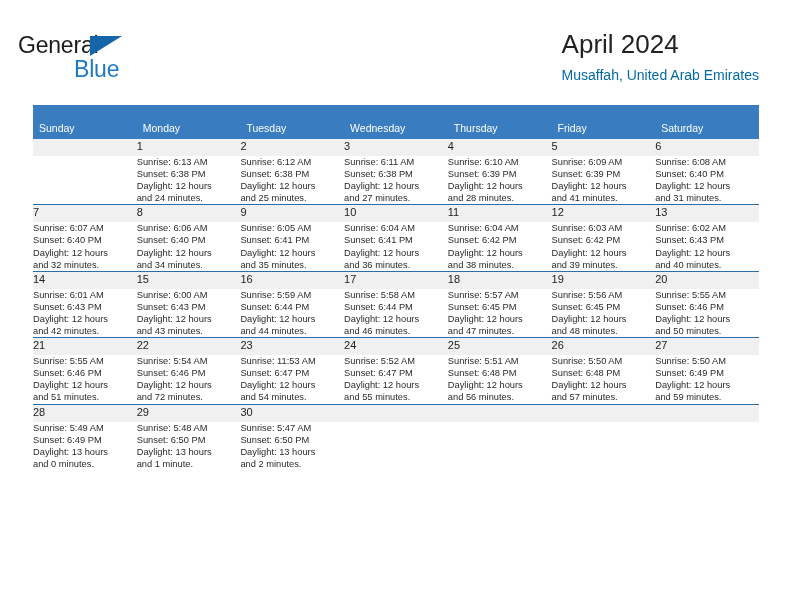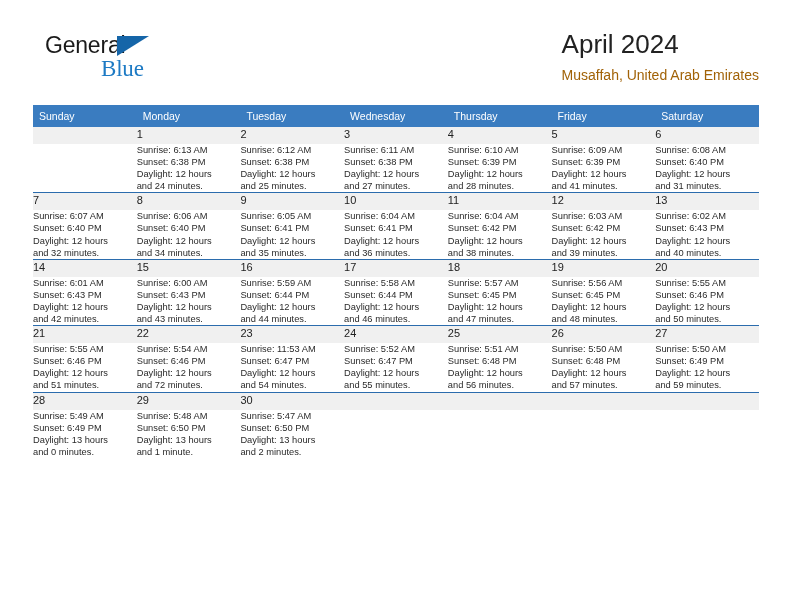--- a/index.html
+++ b/index.html
@@ -17,21 +17,21 @@
   .page {
     position: relative;
     width: 792px;
     height: 612px;
     box-sizing: border-box;
   }
 
   
   .header {
     position: absolute;
-    left: 45px;
+    left: 18px;
     top: 28px;
     right: 33px;
     height: 62px;
   }
   .logo {
     position: absolute;
     left: 0;
     top: 4px;
     width: 170px;
     height: 56px;
@@ -54,58 +54,58 @@
     border-left: 32px solid #1565a8;
     border-bottom: 20px solid transparent;
   }
   .logo-blue {
     position: absolute;
     left: 56px;
     top: 24px;
     font-size: 23px;
     letter-spacing: -0.2px;
     color: #1d7ac4;
-    font-family: Liberation Serif, serif;
+    font-family: Liberation Sans, sans-serif;
   }
   .title-block {
     position: absolute;
     right: 0;
     top: 0;
     text-align: left;
   }
   .cal-title {
     font-size: 26px;
     color: #222222;
     line-height: 32px;
     white-space: nowrap;
   }
   .cal-subtitle {
     font-size: 14px;
-    color: #a16207;
+    color: #0369a1;
     line-height: 22px;
     margin-top: 4px;
     white-space: nowrap;
   }
 
   
   .calendar {
     position: absolute;
     left: 33px;
     top: 105px;
     width: 726px;
     border-collapse: collapse;
     table-layout: fixed;
   }
   .calendar th {
     background: #3a7cc0;
     color: #ffffff;
     font-size: 10.5px;
     font-weight: normal;
     text-align: left;
-    padding: 5px 0 5px 6px;
+    padding: 17px 0 5px 6px;
     height: 19px;
     box-sizing: border-box;
   }
   .calendar td {
     vertical-align: top;
     padding: 0;
     width: 103.71px;
   }
   .week-sep td {
     border-top: 1.5px solid #2b6cad;

